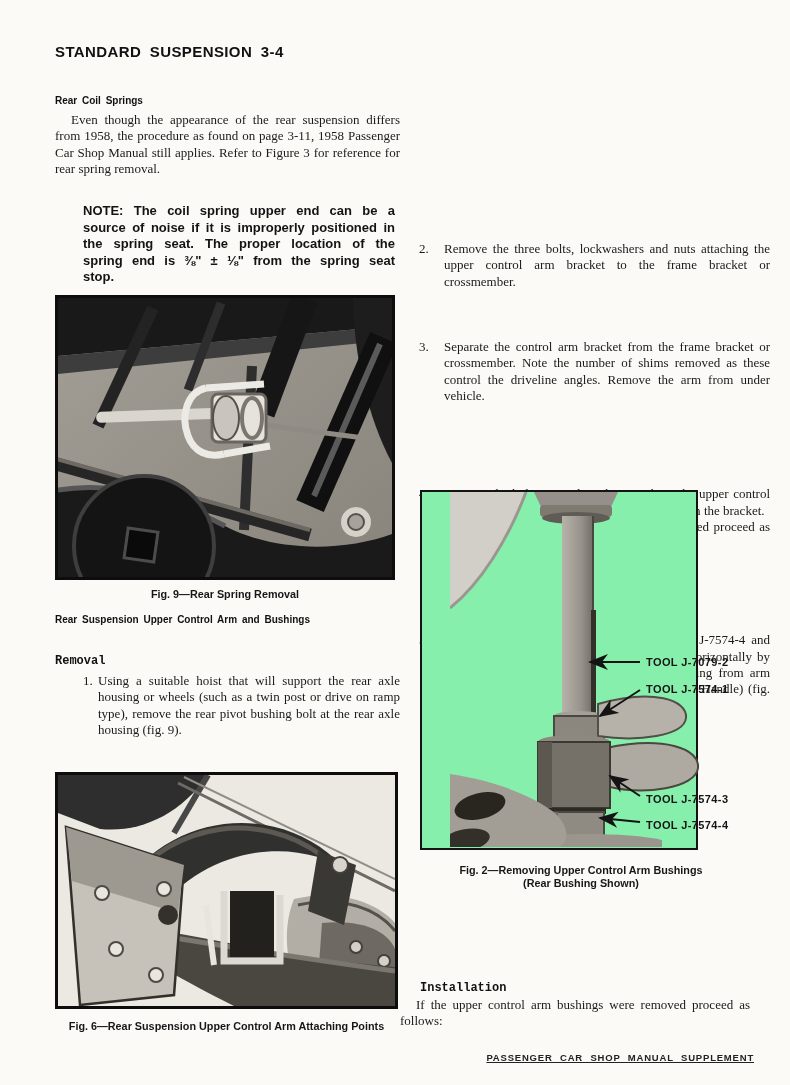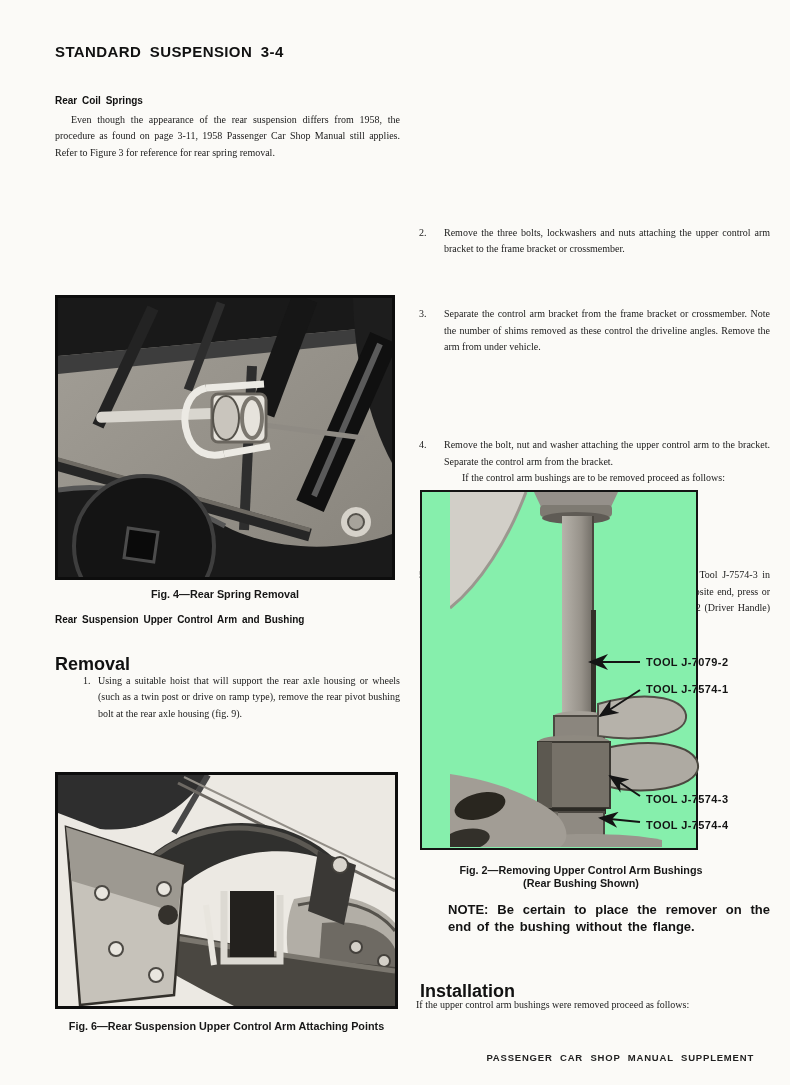--- a/index.html
+++ b/index.html
@@ -11,25 +11,25 @@
   .abs{position:absolute;}
   .page-header{
     font-family:"Liberation Sans", sans-serif;font-weight:700;
     font-size:15px;letter-spacing:.4px;word-spacing:4px;color:#111;
   }
   h2.sec{
     font-family:"Liberation Sans", sans-serif;font-weight:700;
     font-size:10px;line-height:19.5px;margin:0;color:#111;word-spacing:2px;
   }
   .subhead{
-    font-family:Liberation Sans, sans-serif;font-weight:700;
-    font-size:18px;color:#111;
+    font-family:Liberation Mono, monospace;font-weight:700;
+    font-size:12px;color:#111;
   }
   .body-text{
-    font-size:10px;line-height:16.3px;text-align:justify;color:#1a1a1a;
+    font-size:13px;line-height:16.3px;text-align:justify;color:#1a1a1a;
   }
   .indent{text-indent:16px;}
   .note{
     font-family:"Liberation Sans", sans-serif;font-weight:700;
     font-size:13px;line-height:16.6px;text-align:justify;
     word-spacing:2px;color:#131313;
   }
   .li{position:relative;padding-left:25px;}
   .li .num{position:absolute;left:0;top:0;}
   .li-cont{text-indent:18px;}
@@ -54,20 +54,21 @@
 <body>
 
 <div class="page">
 
   <div class="abs page-header" style="left:55px;top:43px;">STANDARD SUSPENSION 3-4</div>
 
   <h2 class="abs sec" style="left:55px;top:91px;width:345px;">Rear Coil Springs</h2>
 
   <div class="abs body-text indent" style="left:55px;top:112px;width:345px;">Even though the appearance of the rear suspension differs from 1958, the procedure as found on page 3-11, 1958 Passenger Car Shop Manual still applies. Refer to Figure 3 for reference for rear spring removal.</div>
 
+  <div class="abs note" style="left:83px;top:203px;width:312px;">NOTE: The coil spring upper end can be a source of noise if it is improperly positioned in the spring seat. The proper location of the spring end is ⅜" ± ⅛" from the spring seat stop.</div>
 
   <div class="abs figure fig-border-heavy" style="left:55px;top:295px;width:340px;height:285px;">
     <svg width="334" height="279" viewBox="0 0 334 279">
       <defs>
         <linearGradient id="f3bg" x1="0" y1="0" x2="1" y2="1">
           <stop offset="0" stop-color="#a39f97"></stop>
             <stop offset="1" stop-color="#88847c"></stop>
         </linearGradient>
       </defs>
       <rect width="334" height="279" fill="url(#f3bg)"></rect>
@@ -92,23 +93,23 @@
       <path d="M0,192 C60,182 118,202 167,228 C216,254 285,254 334,236 L334,279 L0,279 Z" fill="#1a1a1a"></path>
       <path d="M0,192 C60,182 118,202 167,228" fill="none" stroke="#565656" stroke-width="5"></path>
       <circle cx="86" cy="248" r="70" fill="#141414"></circle>
       <circle cx="86" cy="248" r="70" fill="none" stroke="#3e3e3e" stroke-width="4"></circle>
       <rect x="68" y="232" width="30" height="30" fill="#0a0a0a" stroke="#4c4c4c" stroke-width="3" transform="rotate(8 83 247)"></rect>
       <circle cx="298" cy="224" r="15" fill="#d6d2ca"></circle>
       <circle cx="298" cy="224" r="8" fill="#a7a39b" stroke="#55524c" stroke-width="2"></circle>
     </svg>
   </div>
 
-  <div class="abs caption" style="left:55px;top:588px;width:340px;">Fig. 4—Rear Spring Removal</div>
-
-  <h2 class="abs sec" style="left:55px;top:610px;width:345px;">Rear Suspension Upper Control Arm and Bushing</h2>
+  <div class="abs caption" style="left:55px;top:588px;width:340px;">Fig. 9—Rear Spring Removal</div>
+
+  <h2 class="abs sec" style="left:55px;top:610px;width:345px;">Rear Suspension Upper Control Arm and Bushings</h2>
 
   <div class="abs subhead" style="left:55px;top:654px;">Removal</div>
 
   <div class="abs body-text li" style="left:83px;top:673px;width:317px;padding-left:15px;box-sizing:border-box;">
     <span class="num">1.</span>
     <span>Using a suitable hoist that will support the rear axle housing or wheels (such as a twin post or drive on ramp type), remove the rear pivot bushing bolt at the rear axle housing (fig. 9).</span>
   </div>
 
   <div class="abs figure fig-border-heavy" style="left:55px;top:772px;width:343px;height:237px;">
     <svg width="337" height="231" viewBox="0 0 337 231">
@@ -208,21 +209,20 @@
       <text class="tool-label" x="196" y="311">TOOL J-7574-3</text>
       <text class="tool-label" x="196" y="337">TOOL J-7574-4</text>
     </svg>
   </div>
 
   <div class="abs caption" style="left:420px;top:864px;width:322px;">
     <div>Fig. 2—Removing Upper Control Arm Bushings</div>
     <div>(Rear Bushing Shown)</div>
   </div>
 
-  <div class="abs note" style="left:448px;top:902px;width:322px;">NOTE: Be certain to place the remover on the end of the bushing without the flange.</div>
 
   <div class="abs subhead" style="left:420px;top:981px;">Installation</div>
 
   <div class="abs body-text indent" style="left:400px;top:997px;width:350px;">If the upper control arm bushings were removed proceed as follows:</div>
 
-  <div class="abs footer" style="right:36px;top:1052px;">PASSENGER CAR SHOP MANUAL SUPPLEMENT</div>
+  <div class="abs footer" style="right:36px;top:1052px;text-decoration:underline;">PASSENGER CAR SHOP MANUAL SUPPLEMENT</div>
 
 </div>
 
 </body></html>

